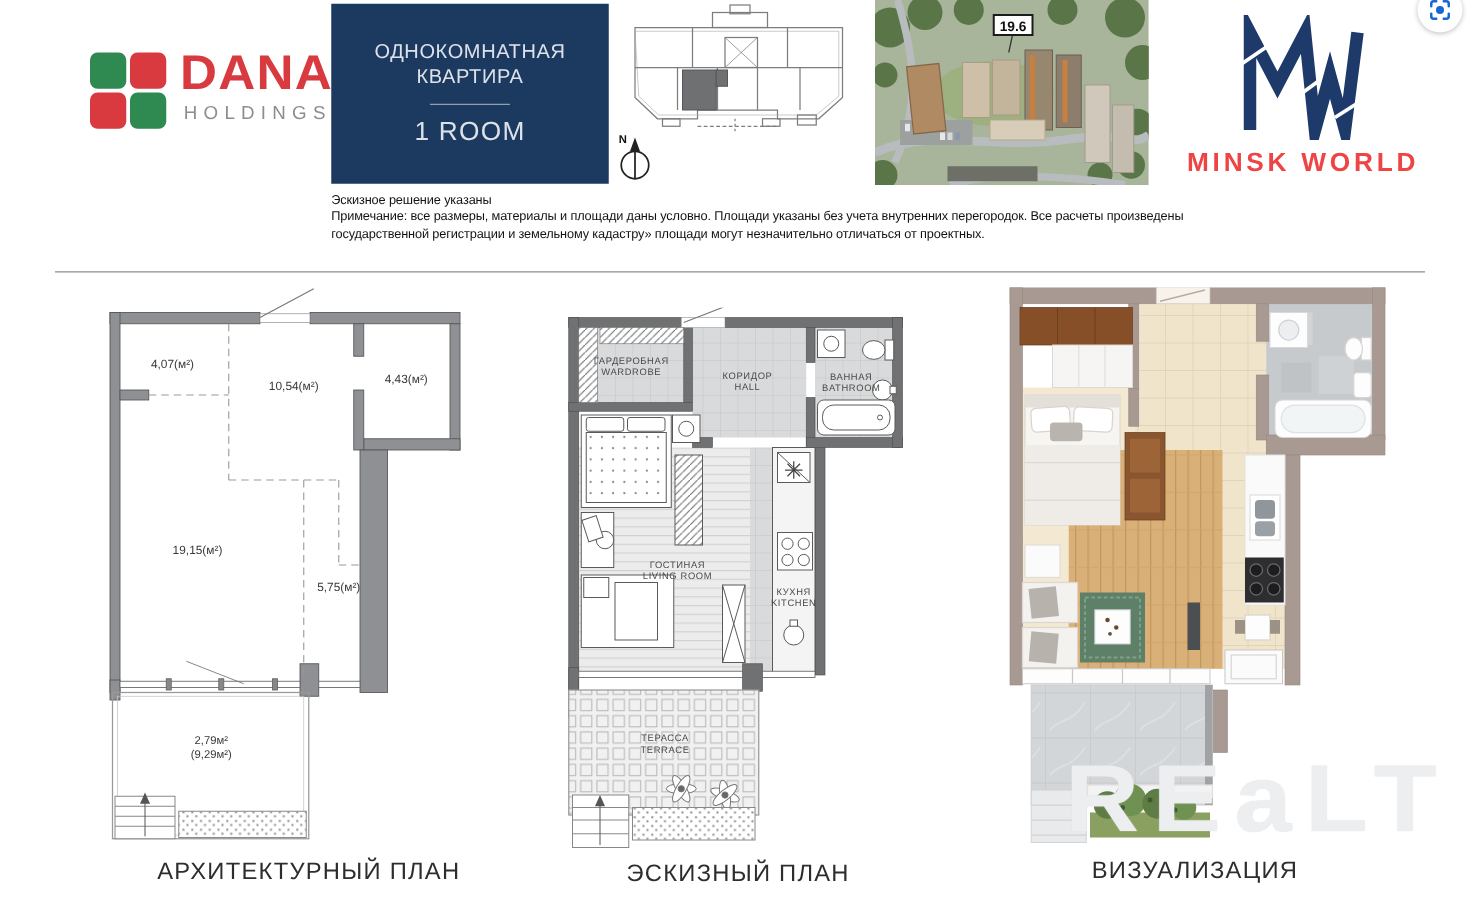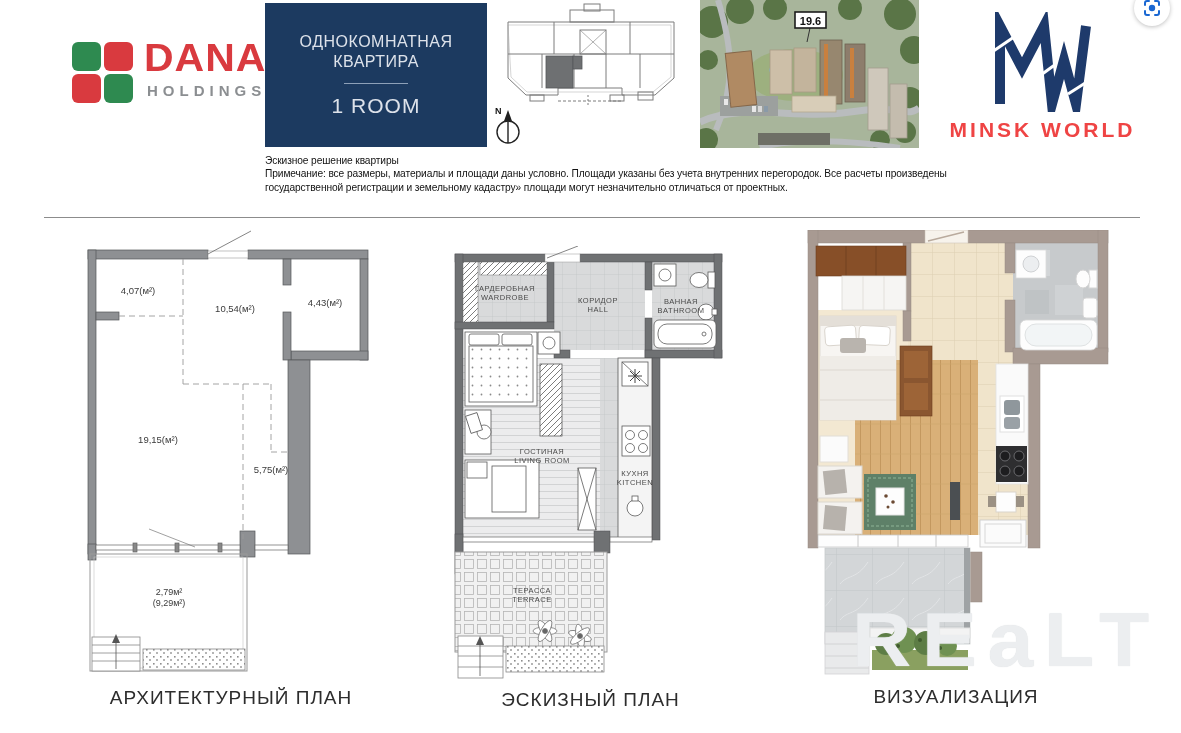--- a/index.html
+++ b/index.html
@@ -5,21 +5,21 @@
   html,body{margin:0;padding:0;background:#fff;}
   .page{position:relative;width:1181px;height:733px;background:#fff;overflow:hidden;
         font-family:"Liberation Sans",sans-serif;}
 
   
   .dana{position:absolute;left:72px;top:40px;width:200px;height:74px;}
   .dana-grid{position:absolute;left:0;top:2px;width:62px;height:62px;}
   .dana-sq{position:absolute;width:29px;height:29px;border-radius:6px;}
   .dana-name{position:absolute;left:72px;top:-4px;font-size:41px;font-weight:800;
              letter-spacing:1px;transform:scaleY(.95);transform-origin:left top;}
-  .dana-sub{position:absolute;left:75px;top:42px;font-size:15px;font-weight:700;letter-spacing:5px;}
+  .dana-sub{position:absolute;left:75px;top:42px;font-size:15px;font-weight:400;letter-spacing:5px;}
 
   .title-card{position:absolute;left:265px;top:3px;width:222px;height:144px;
               display:flex;flex-direction:column;align-items:center;justify-content:center;text-align:center;}
   .title-card .l1{font-size:16px;letter-spacing:.5px;color:#dde2ea;line-height:20px;}
   .title-card .rule{width:64px;height:1px;background:#8da0b8;margin:11px 0 10px 0;}
   .title-card .l3{font-size:21px;letter-spacing:1px;color:#dde2ea;}
 
   .schematic{position:absolute;left:492px;top:2px;}
   .aerial{position:absolute;left:700px;top:0px;}
   .mw{position:absolute;left:935px;top:12px;width:215px;height:130px;text-align:center;}
@@ -32,21 +32,21 @@
   
   .disclaimer{position:absolute;left:265px;top:154px;font-size:10.2px;line-height:13.4px;
               color:#121212;letter-spacing:-.1px;}
   .disclaimer div{white-space:nowrap;}
 
   .divider{position:absolute;left:44px;top:217px;width:1096px;height:1px;background:#8c8c8c;}
 
   
   .panel{position:absolute;}
   .caption{position:absolute;text-align:center;font-size:19px;letter-spacing:1px;color:#2d2d2d;white-space:nowrap;}
-  .cap-arch{left:75px;top:687px;width:312px;}
+  .cap-arch{left:91px;top:687px;width:312px;}
   .cap-sketch{left:450px;top:689px;width:281px;}
   .cap-viz{left:800px;top:686px;width:312px;}
 
   .watermark{position:absolute;left:852px;top:596px;font-size:76px;font-weight:700;
              letter-spacing:10px;color:#eceef0;text-shadow:0 0 1px #dcdfe0;z-index:30;
              transform:scaleX(1.08);transform-origin:left top;white-space:nowrap;pointer-events:none;}
 
   svg text{font-family:"Liberation Sans",sans-serif;}
 </style>
 </head>
@@ -178,21 +178,21 @@
         <path d="M2,6 V4 a2,2 0 0 1 2,-2 H6"></path>
         <path d="M12,2 h2 a2,2 0 0 1 2,2 v2"></path>
         <path d="M16,12 v2 a2,2 0 0 1 -2,2 h-2"></path>
         <path d="M6,16 H4 a2,2 0 0 1 -2,-2 v-2"></path>
       </g>
       <circle cx="9" cy="9" r="3.2" fill="#1967d2"></circle>
     </svg>
   </button>
 
   <div class="disclaimer">
-    <div>Эскизное решение квартиры</div>
+    <div>Эскизное решение указаны</div>
     <div>Примечание: все размеры, материалы и площади даны условно. Площади указаны без учета внутренних перегородок. Все расчеты произведены</div>
     <div>государственной регистрации и земельному кадастру» площади могут незначительно отличаться от проектных.</div>
   </div>
 
   <div class="divider"></div>
 
   <svg class="panel" style="left:75px;top:228px" width="312" height="448" viewBox="0 0 312 448">
     <defs>
       <pattern id="a-mat" width="7" height="7" patternUnits="userSpaceOnUse">
         <rect width="7" height="7" fill="#fff"></rect>

